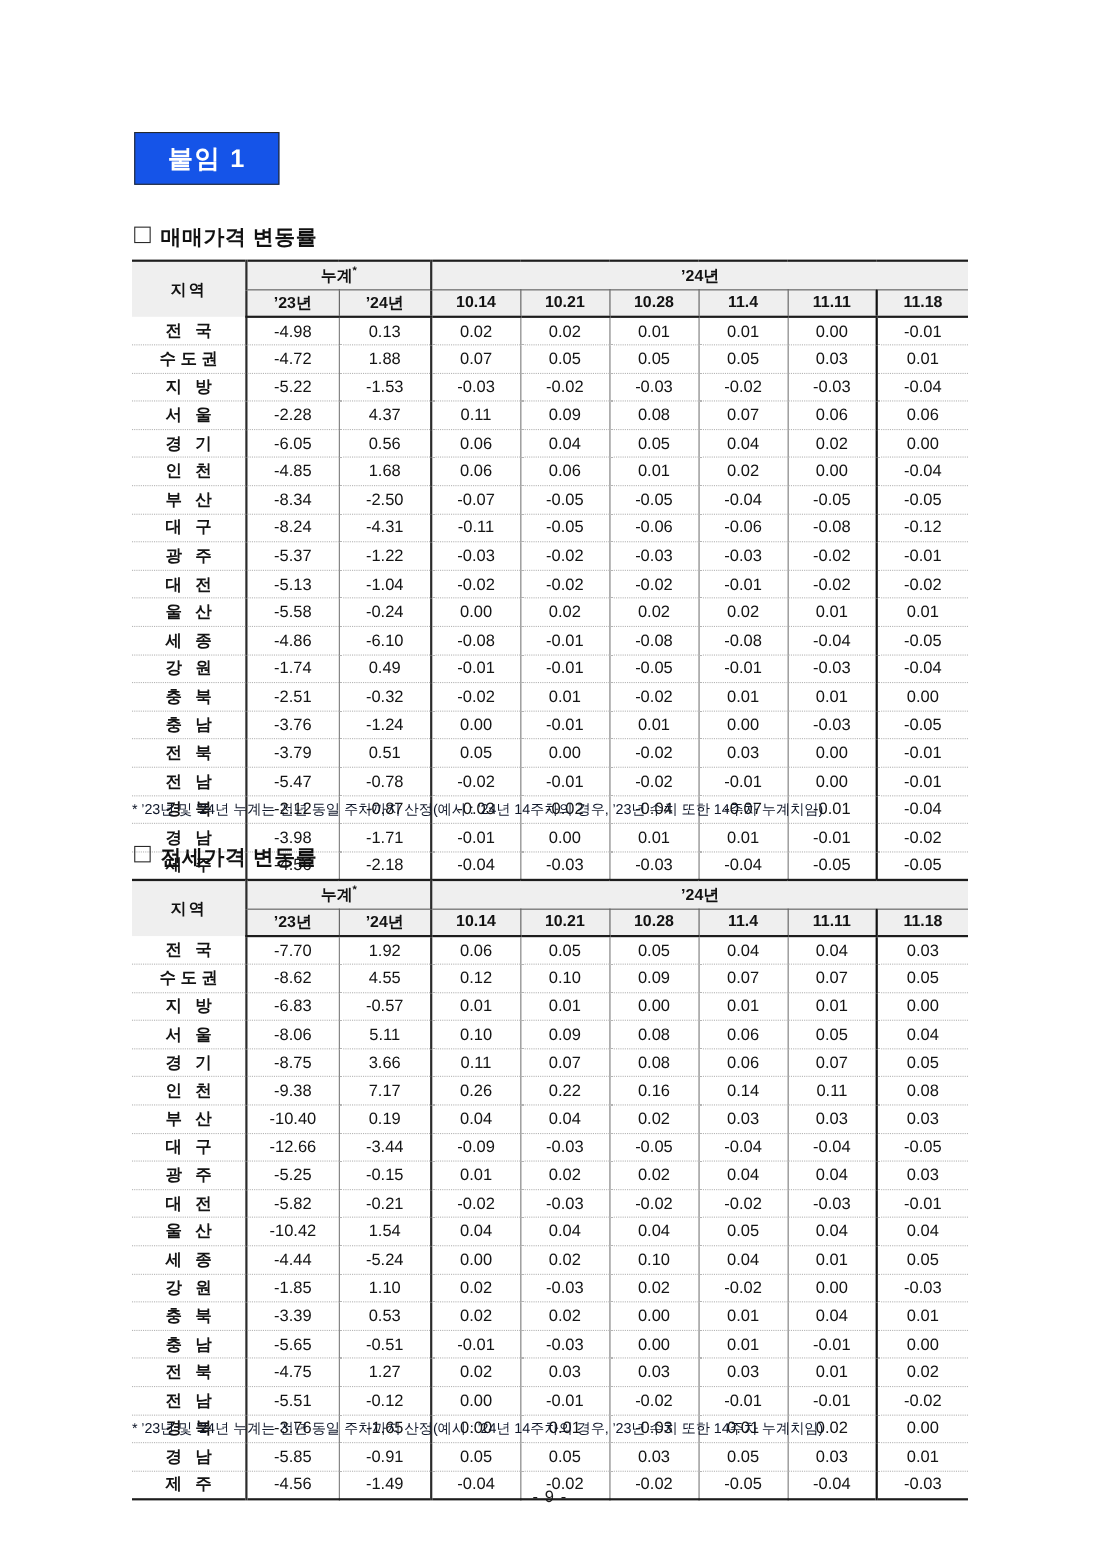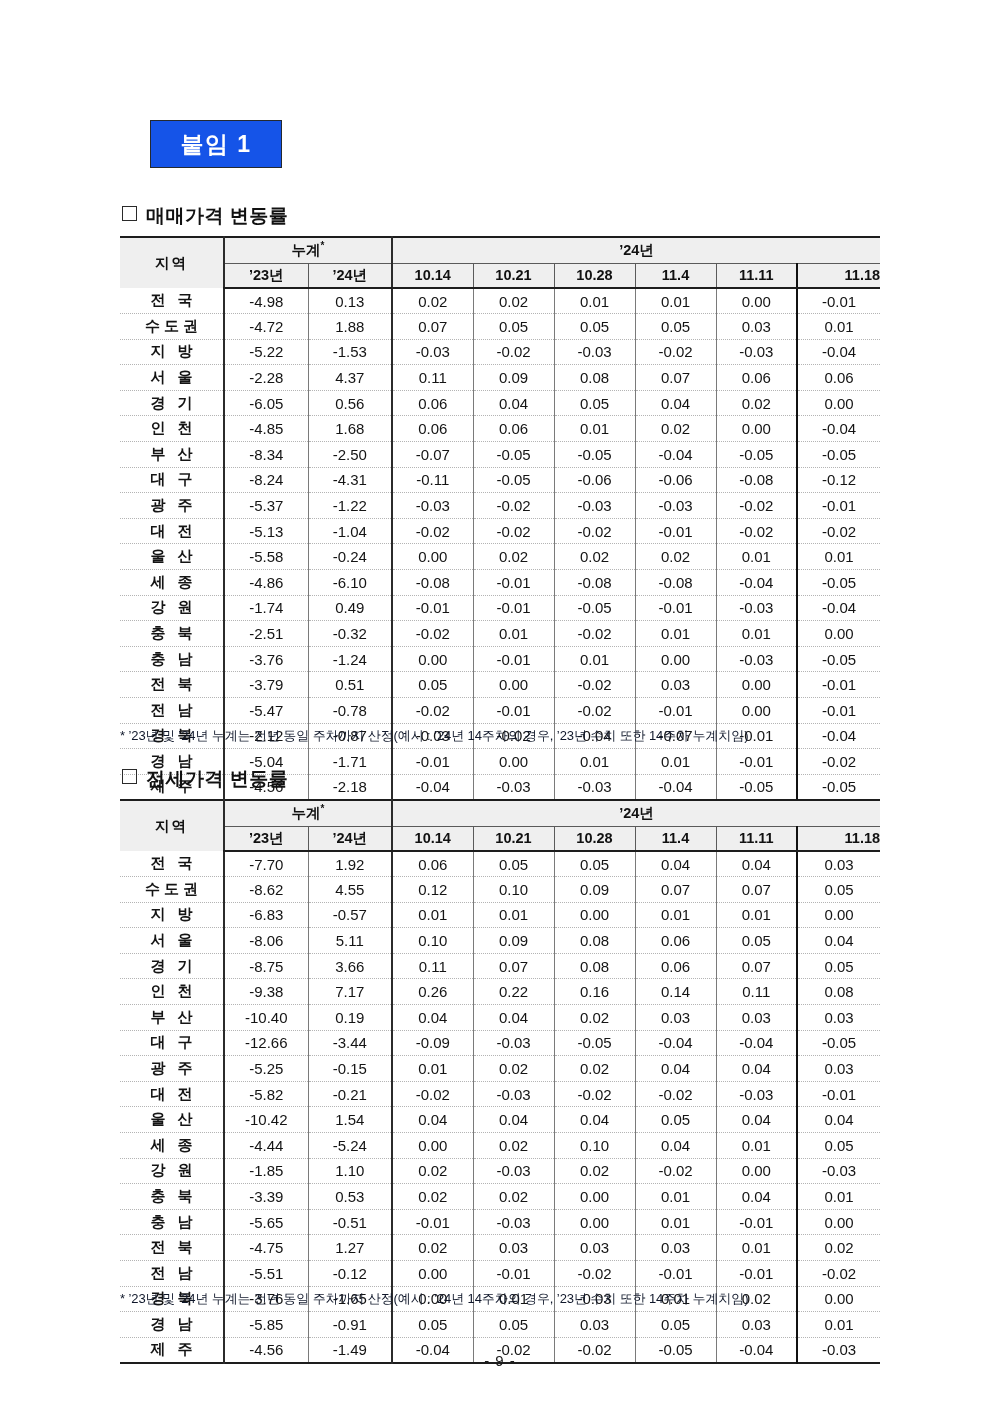--- a/index.html
+++ b/index.html
@@ -26,21 +26,20 @@
 
   
   .header-row {
     position: absolute;
     left: 122px;
     top: 120px;
     width: 756px;
     height: 48px;
     display: flex;
     align-items: stretch;
-    margin-left: 28px;
   }
   .attach-badge {
     width: 132px;
     background: #1554e8;
     border: 1.5px solid #25292e;
     box-sizing: border-box;
     display: flex;
     align-items: center;
     justify-content: center;
     color: #ffffff;
@@ -159,21 +158,21 @@
   }
   table.stat thead tr.hrow2 th {
     border-bottom: 2px solid #1d1d1d;
   }
 
   
   .col-latest {
     border-left: 2px solid #111111 !important;
     border-right: 2px solid #111111 !important;
   }
-  thead th.col-latest { border-top: 1px solid #111111 !important; text-align: right; }
+  thead th.col-latest { border-top: 1px solid #111111 !important; }
   table.stat tbody tr:last-child td.col-latest { border-bottom: none; }
 
   
   .col-edge-right { border-right: none !important; }
 
   
   .sep-left { border-left: 2px solid #2b2b2b !important; }
 
   
   .footnote {
@@ -437,21 +436,21 @@
             <td class="num">-0.87</td>
             <td class="num sep-left">-0.03</td>
             <td class="num">-0.02</td>
             <td class="num">-0.04</td>
             <td class="num">-0.07</td>
             <td class="num">-0.01</td>
             <td class="num col-latest col-edge-right">-0.04</td>
           </tr>
           <tr>
             <td class="region">경 남</td>
-            <td class="num">-5.04</td>
+            <td class="num">-3.98</td>
             <td class="num">-1.71</td>
             <td class="num sep-left">-0.01</td>
             <td class="num">0.00</td>
             <td class="num">0.01</td>
             <td class="num">0.01</td>
             <td class="num">-0.01</td>
             <td class="num col-latest col-edge-right">-0.02</td>
           </tr>
           <tr>
             <td class="region">제 주</td>

